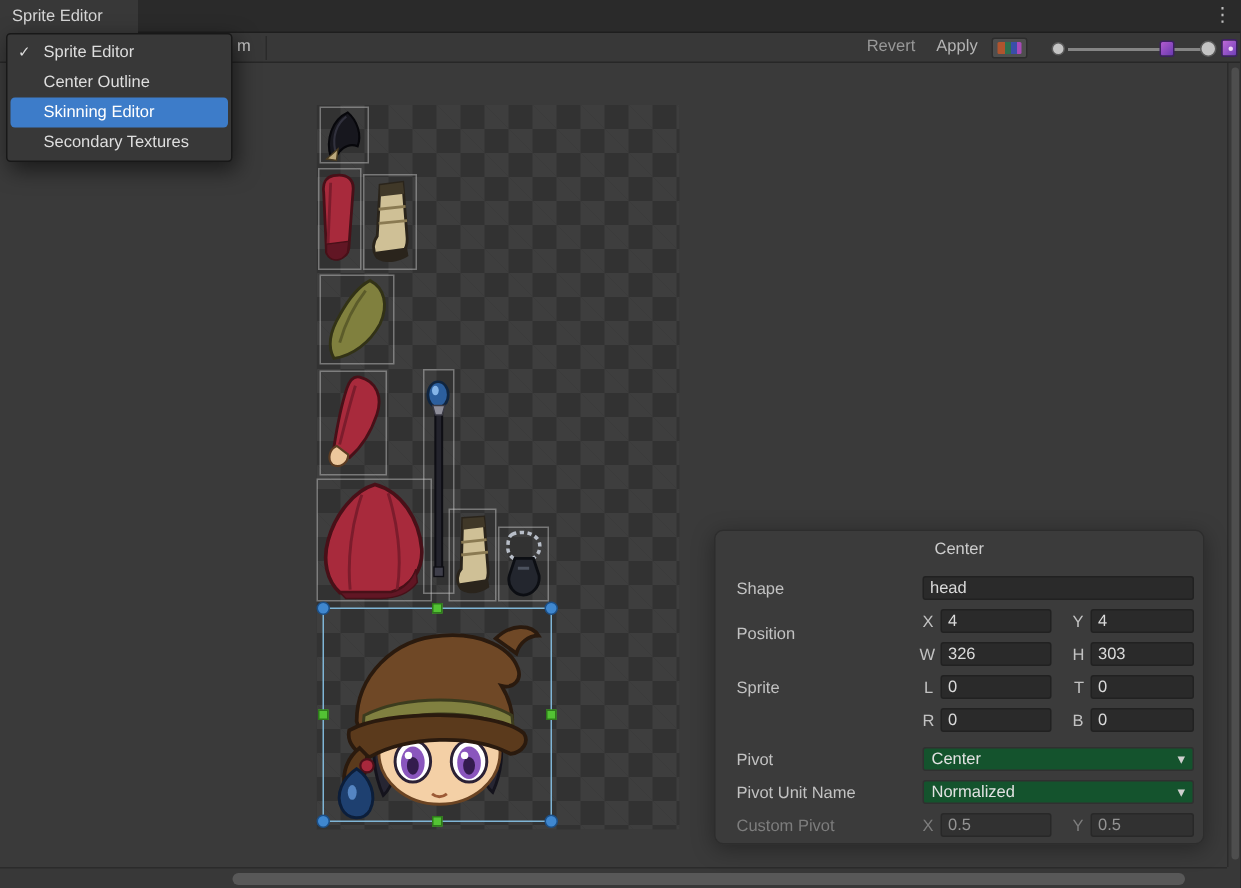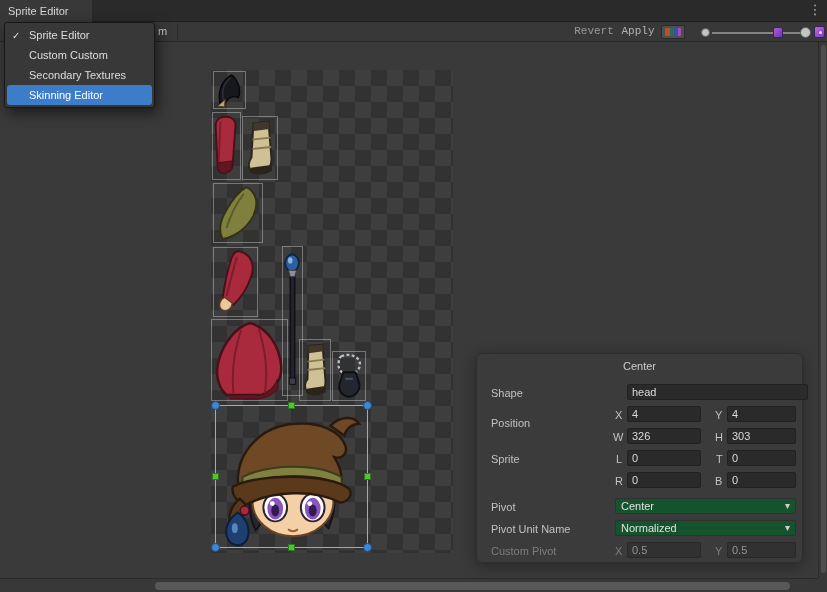--- a/index.html
+++ b/index.html
@@ -9,21 +9,21 @@
 
   
   .titlebar{position:absolute;left:0;top:0;width:827px;height:22px;background:#2a2a2a;border-bottom:1px solid #1e1e1e;}
   .tab{position:absolute;left:0;top:0;width:92px;height:22px;background:#383838;display:flex;align-items:center;padding-left:8px;color:#d6d6d6;cursor:pointer;}
   .kebab{position:absolute;right:5px;top:2px;width:14px;height:18px;color:#bdbdbd;font-size:13px;text-align:center;cursor:pointer;}
 
   
   .toolbar{position:absolute;left:0;top:22px;width:827px;height:20px;background:#383838;border-bottom:1px solid #272727;}
   .partial{position:absolute;left:158px;top:3px;color:#c8c8c8;}
   .tsep{position:absolute;left:177px;top:2px;width:1px;height:16px;background:#2a2a2a;}
-  .tbtn{position:absolute;top:3px;cursor:pointer;font-family:Liberation Mono, monospace;}
+  .tbtn{position:absolute;top:3px;cursor:pointer;}
   .revert{left:573px;width:42px;text-align:center;color:#989898;}
   .apply{left:618px;width:40px;text-align:center;color:#b4b4b4;}
   .color-btn{position:absolute;left:661px;top:3px;width:24px;height:14px;background:#4e4e4e;border:1px solid #2c2c2c;border-radius:2px;display:flex;align-items:center;justify-content:center;cursor:pointer;}
   .color-ico{width:16px;height:8px;border-radius:1px;background:linear-gradient(90deg,#b0542e 0 30%,#2e6e4e 30% 55%,#3a4ea8 55% 80%,#a84ab8 80%);}
   .knob{position:absolute;border-radius:50%;background:#c4c4c4;border:1px solid #5a5a5a;cursor:pointer;}
   .k1{left:701px;top:6px;width:9px;height:9px;}
   .k2{left:800px;top:5px;width:11px;height:11px;}
   .track{position:absolute;left:712px;top:10px;width:92px;height:2px;background:#858585;}
   .mipmark{position:absolute;left:773px;top:5px;width:10px;height:11px;border-radius:2px;background:linear-gradient(135deg,#b05ad0,#6a3ab0);border:1px solid #3c2060;cursor:pointer;}
   .mipico{position:absolute;left:814px;top:4px;width:11px;height:12px;border-radius:2px;background:linear-gradient(135deg,#c06ad8,#7040b8);border:1px solid #3c2060;}
@@ -213,21 +213,21 @@
       <div class="handle-e h-b"></div>
       <div class="handle-e h-l"></div>
       <div class="handle-e h-r"></div>
     </div>
   </div>
 
   <div class="panel">
     <div class="panel-title">Center</div>
 
     <div class="plabel" style="top:33px">Shape</div>
-    <input class="pinput" style="left: 150px; top: 30px; width: 181px;" value="head">
+    <input class="pinput" style="left: 138px; top: 30px; width: 181px;" value="head">
 
     <div class="plabel" style="top:63px">Position</div>
     <div class="pfx" style="left:138px;top:55px">X</div>
     <input class="pinput" style="left: 150px; top: 52px; width: 74px;" value="4">
     <div class="pfx" style="left:238px;top:55px">Y</div>
     <input class="pinput" style="left: 250px; top: 52px; width: 69px;" value="4">
 
     <div class="pfx" style="left:136px;top:77px">W</div>
     <input class="pinput" style="left: 150px; top: 74px; width: 74px;" value="326">
     <div class="pfx" style="left:238px;top:77px">H</div>
@@ -262,28 +262,28 @@
     <div class="pfx dim" style="left:238px;top:191px">Y</div>
     <input class="pinput dim" style="left: 250px; top: 188px; width: 69px;" value="0.5">
   </div>
 
   <div class="menu">
     <div class="menu-item">
       <span class="check">✓</span>
       <span>Sprite Editor</span>
     </div>
     <div class="menu-item">
-      <span>Custom Custom</span>
+      <span>Center Outline</span>
+    </div>
+    <div class="menu-item highlight">
+      <span>Skinning Editor</span>
     </div>
     <div class="menu-item">
       <span>Secondary Textures</span>
     </div>
-    <div class="menu-item highlight">
-      <span>Skinning Editor</span>
-    </div>
   </div>
 
   <div class="hscroll">
     <div class="hthumb"></div>
   </div>
   <div class="vscroll">
     <div class="vthumb"></div>
   </div>
   <div class="sb-corner"></div>
 

